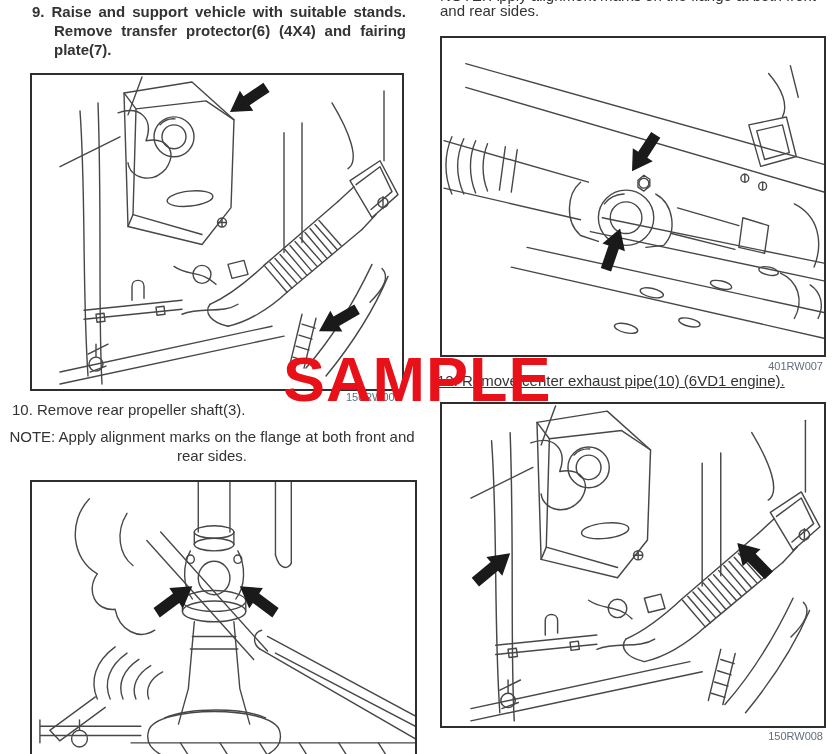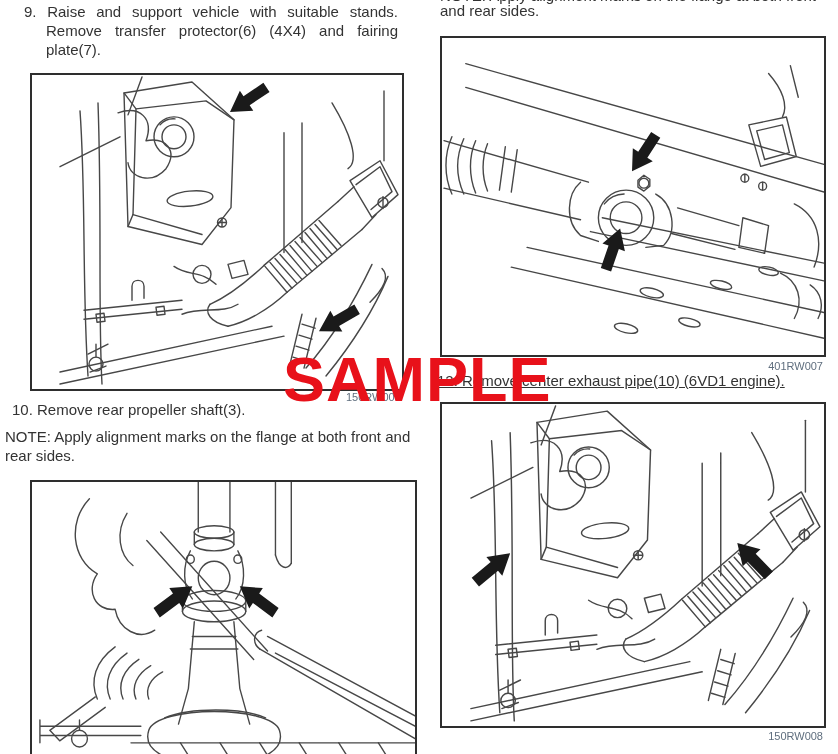--- a/index.html
+++ b/index.html
@@ -7,22 +7,23 @@
     width:838px;height:754px;position:relative;overflow:hidden;
     background:#ffffff;
     font-family:"Liberation Sans",sans-serif;
   }
   .txt{
     position:absolute;
     font-size:15px;line-height:19px;
     color:#333333;
     margin:0;
     z-index:2;
-  }
-  .step9{left:24px;top:2px;width:352px;padding-left:22px;text-indent:-22px;text-align:justify;}
+    text-align:center;
+  }
+  .step9{left:32px;top:2px;width:352px;padding-left:22px;text-indent:-22px;text-align:justify;font-weight:bold;}
   .step10{left:12px;top:400px;white-space:nowrap;}
   .noteL{left:5px;top:427px;width:414px;}
   .noteR-clip{left:440px;top:-14px;white-space:nowrap;}
   .noteR{left:440px;top:1px;white-space:nowrap;}
   .step12{left:437px;top:371px;white-space:nowrap;text-decoration:underline;}
   .figure{
     position:absolute;box-sizing:border-box;
     border:2px solid #2e2e2e;background:#ffffff;z-index:1;
   }
   .fig1{left:30px;top:73px;width:374px;height:318px;}

